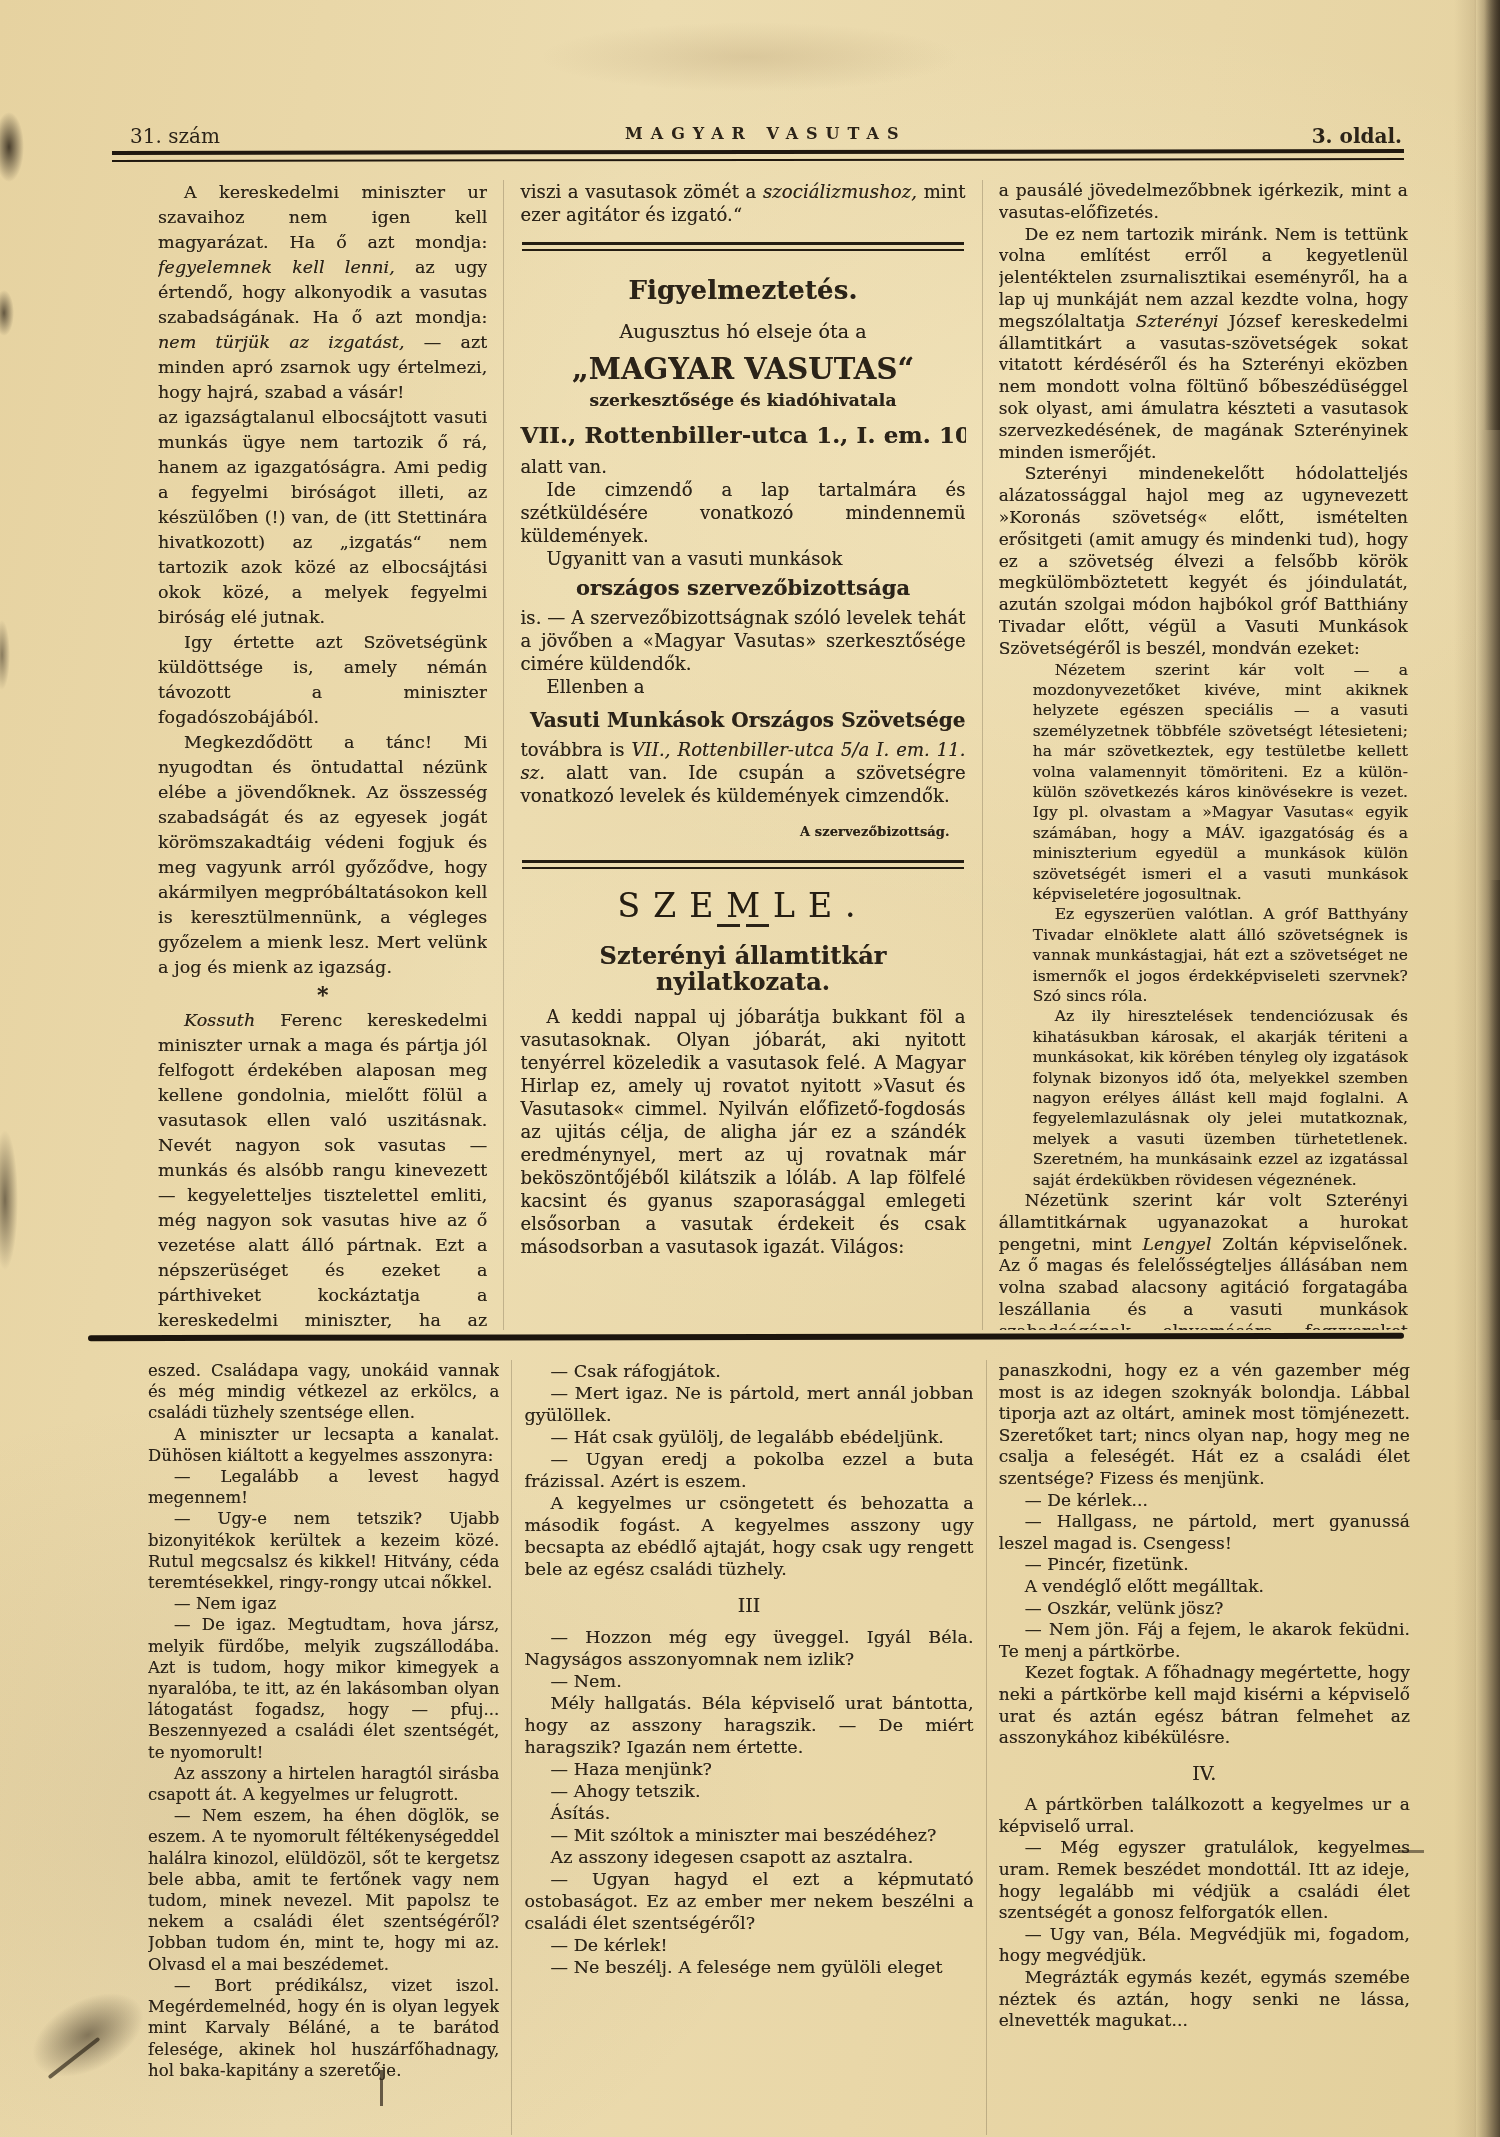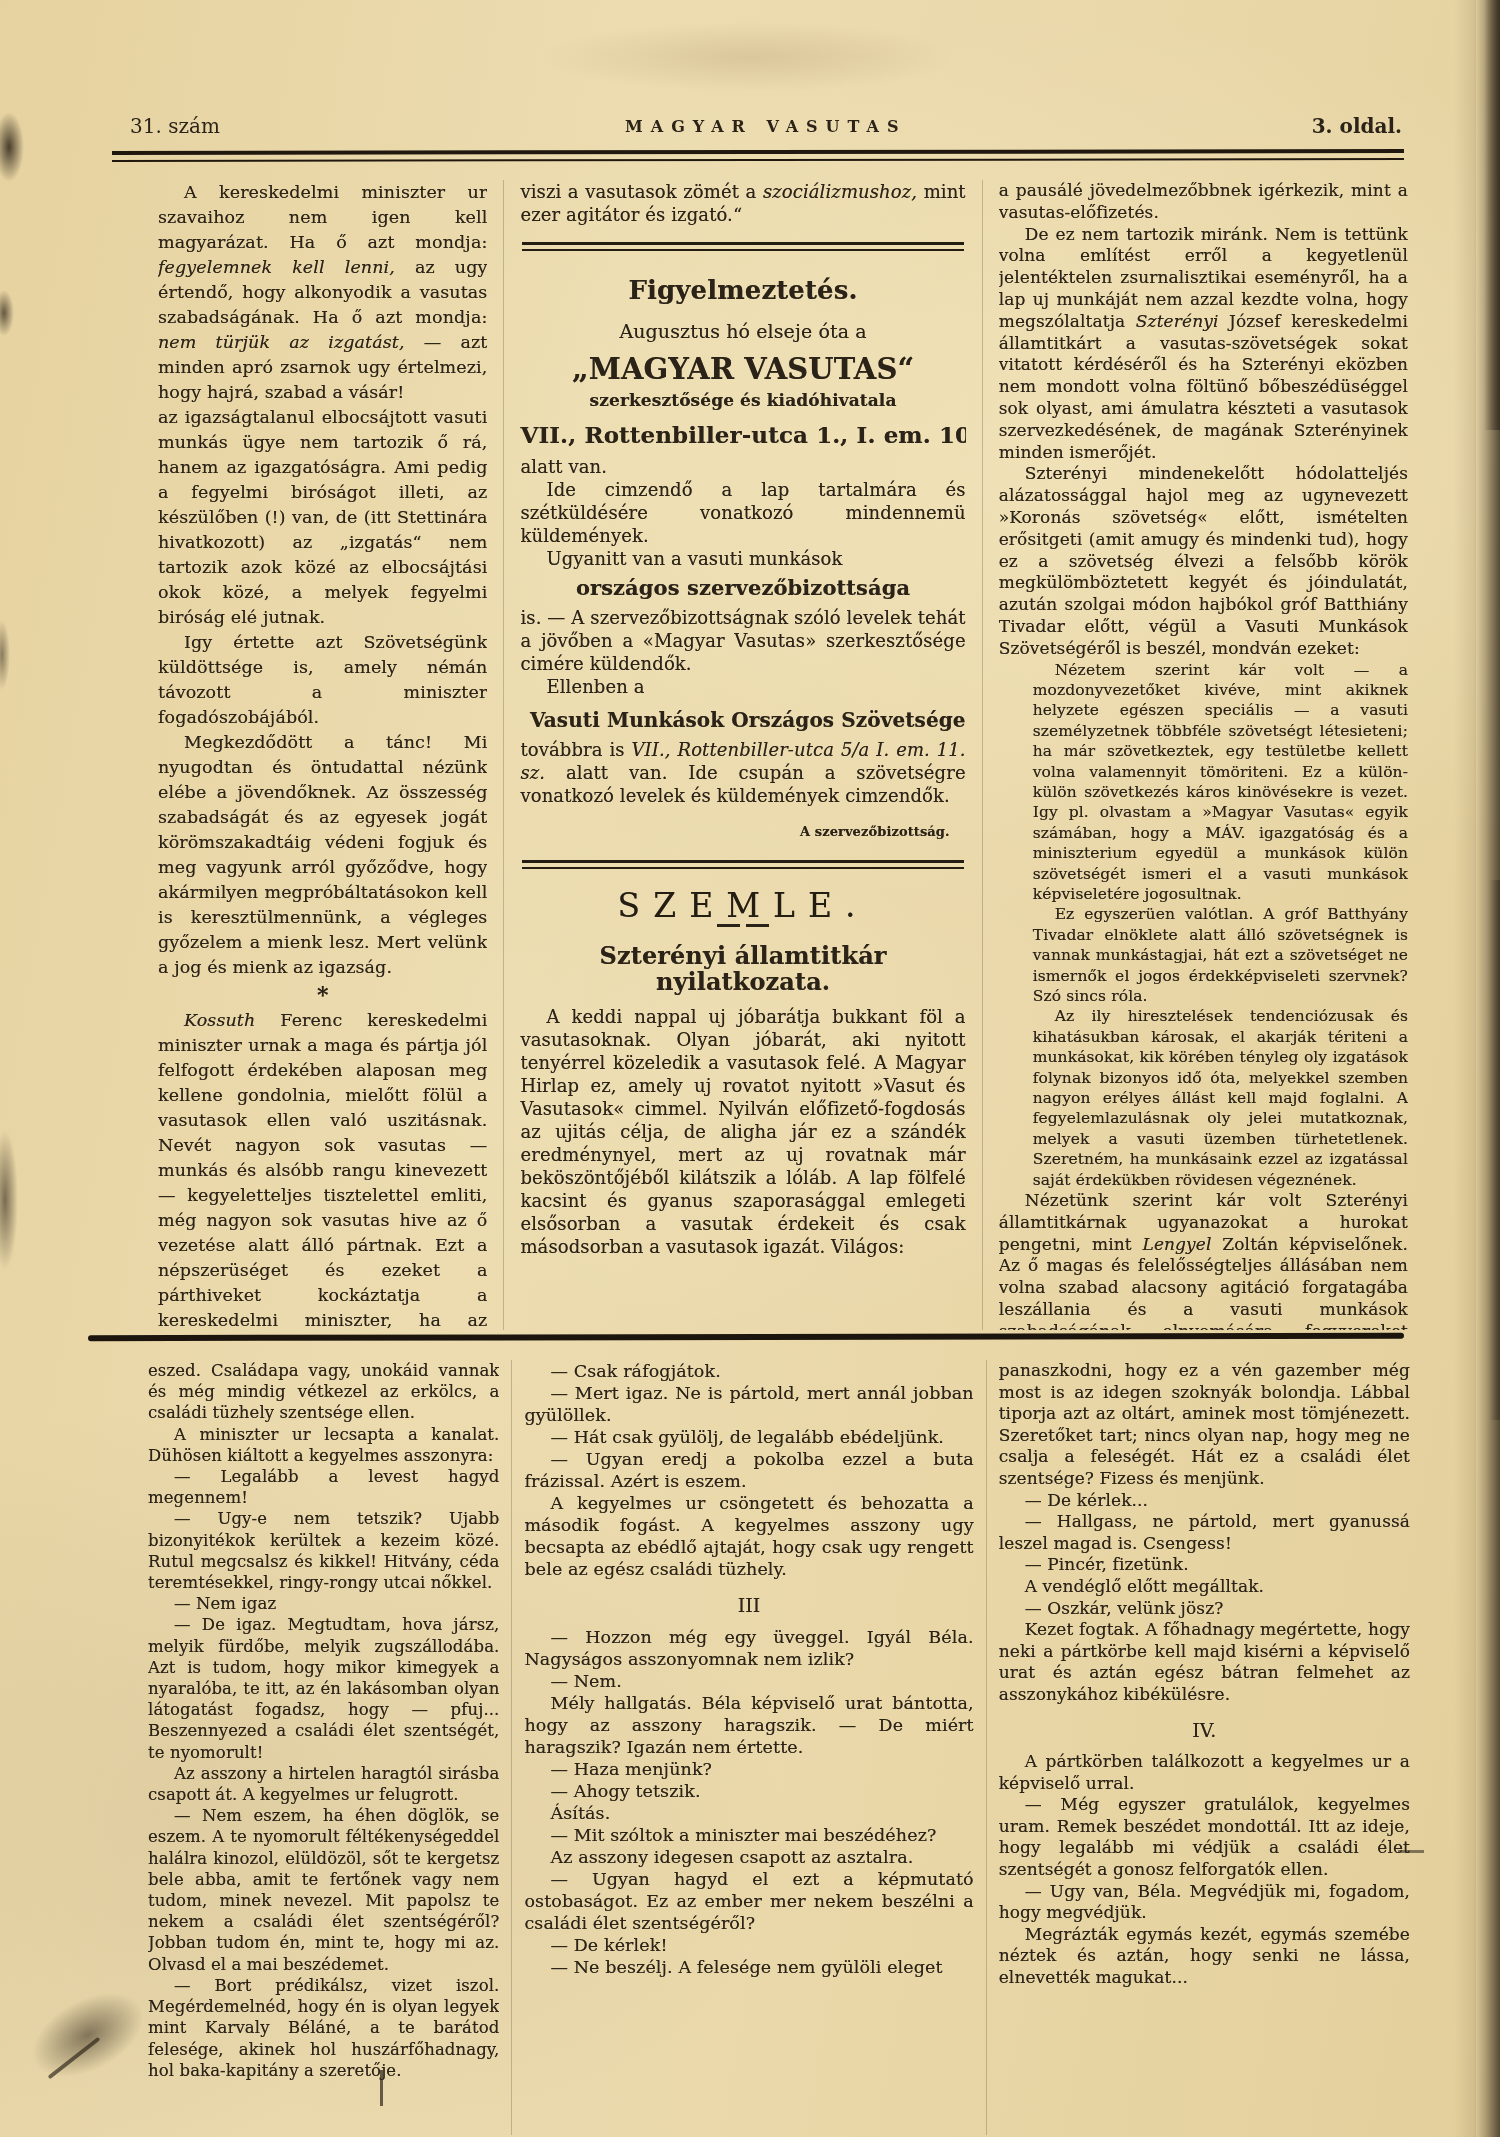--- a/index.html
+++ b/index.html
@@ -26,21 +26,21 @@
   .lm3{left:-6px;top:620px;width:16px;height:70px;background:radial-gradient(closest-side,rgba(45,36,24,.5),rgba(45,36,24,0));}
   .lm4{left:-8px;top:1130px;width:26px;height:140px;background:radial-gradient(closest-side,rgba(45,36,24,.6),rgba(45,36,24,0));}
   .corner-blotch{left:28px;top:2000px;width:120px;height:70px;transform:rotate(-28deg);
     background:radial-gradient(closest-side,rgba(50,40,26,.55),rgba(50,40,26,0));border-radius:50%;}
   .corner-stroke{left:72px;top:2026px;width:4px;height:64px;background:rgba(40,32,20,.65);transform:rotate(52deg);border-radius:2px;}
   .tick{left:380px;top:2070px;width:3px;height:36px;background:rgba(45,36,24,.7);}
   .margin-dash{left:1398px;top:1850px;width:26px;height:3px;background:rgba(45,36,24,.55);}
   .top-smudge{left:540px;top:22px;width:420px;height:70px;
     background:radial-gradient(closest-side,rgba(140,110,70,.18),rgba(140,110,70,0));}
   
-  .masthead{position:absolute;top:114px;left:130px;width:1272px;display:flex;align-items:center;}
+  .masthead{position:absolute;top:124px;left:130px;width:1272px;display:flex;align-items:flex-start;}
   .issue{font-size:20px;white-space:nowrap;}
   .mast-title{flex:1;text-align:center;font-size:16px;font-weight:bold;letter-spacing:8px;white-space:nowrap;}
   .pageno{font-size:20px;font-weight:bold;white-space:nowrap;}
   .header-rule{position:absolute;top:150px;left:112px;width:1292px;height:5px;
     border-top:4px solid #20180f;border-bottom:2px solid #20180f;transform:rotate(-0.08deg);}
   
   .top-section{position:absolute;top:180px;left:158px;width:1250px;height:1150px;overflow:hidden;display:flex;}
   .bottom-section{position:absolute;top:1360px;left:148px;width:1262px;height:775px;overflow:hidden;display:flex;}
   .mid-rule{position:absolute;top:1334px;left:88px;width:1316px;height:6px;background:#1c150d;
     border-radius:3px;transform:rotate(-0.1deg);}
@@ -190,20 +190,21 @@
         <div class="para body"><span>— Ne beszélj. A felesége nem gyülöli eleget</span></div>
       </div>
     <div class="vsep"></div>
     <div class="col botc3">
         <div class="para lead"><span>panaszkodni, hogy ez a vén gazember még most is az idegen szoknyák bolondja. Lábbal tiporja azt az oltárt, aminek most tömjénezett. Szeretőket tart; nincs olyan nap, hogy meg ne csalja a feleségét. Hát ez a családi élet szentsége? Fizess és menjünk.</span></div>
         <div class="para body"><span>— De kérlek...</span></div>
         <div class="para body"><span>— Hallgass, ne pártold, mert gyanussá leszel magad is. Csengess!</span></div>
         <div class="para body"><span>— Pincér, fizetünk.</span></div>
         <div class="para body"><span>A vendéglő előtt megálltak.</span></div>
         <div class="para body"><span>— Oszkár, velünk jösz?</span></div>
+        <div class="para body"><span>— Nem jön. Fáj a fejem, le akarok feküdni. Te menj a pártkörbe.</span></div>
         <div class="para body"><span>Kezet fogtak. A főhadnagy megértette, hogy neki a pártkörbe kell majd kisérni a képviselő urat és aztán egész bátran felmehet az asszonykához kibékülésre.</span></div>
         <div class="para num"><span>IV.</span></div>
         <div class="para body"><span>A pártkörben találkozott a kegyelmes ur a képviselő urral.</span></div>
         <div class="para body"><span>— Még egyszer gratulálok, kegyelmes uram. Remek beszédet mondottál. Itt az ideje, hogy legalább mi védjük a családi élet szentségét a gonosz felforgatók ellen.</span></div>
         <div class="para body"><span>— Ugy van, Béla. Megvédjük mi, fogadom, hogy megvédjük.</span></div>
         <div class="para body"><span>Megrázták egymás kezét, egymás szemébe néztek és aztán, hogy senki ne lássa, elnevették magukat...</span></div>
       </div>
   </div>
 
 </div>

